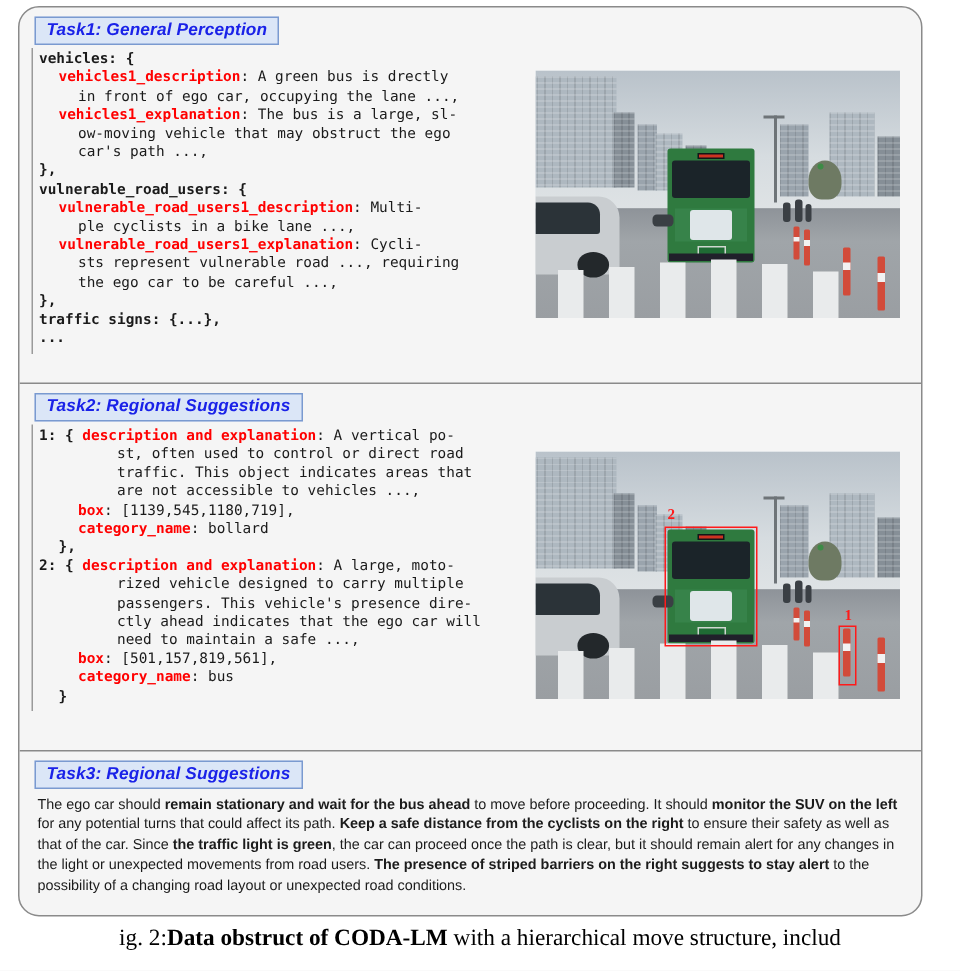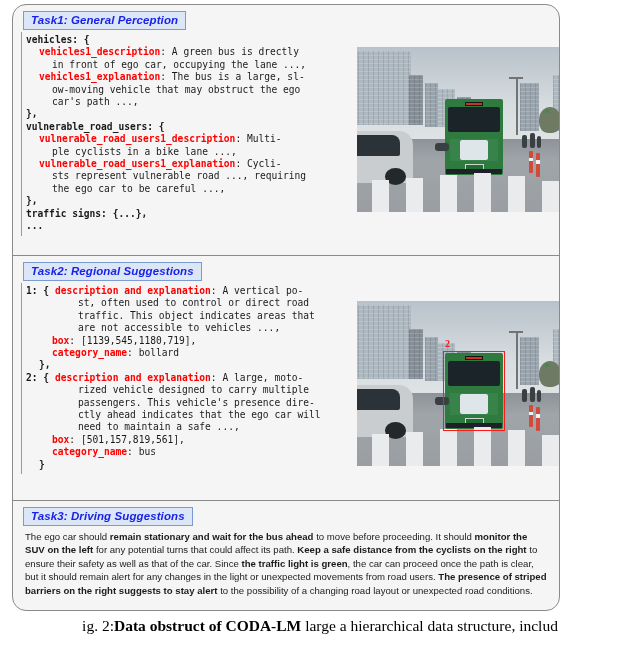--- a/index.html
+++ b/index.html
@@ -8,21 +8,21 @@
     background:#ffffff;
     font-family:"Liberation Serif", serif;
     overflow:hidden;
   }
   .page{position:relative;width:640px;height:647px;}
 
   
   .figure-frame{
     position:absolute;
     left:12px;top:4px;
-    width:548px;height:607px;
+    width:603px;height:607px;
     border:1.6px solid #8a8a8a;
     border-radius:14px;
     background:#f5f5f5;
     box-sizing:border-box;
     overflow:hidden;
   }
 
   .task-section{position:relative;box-sizing:border-box;}
   .section-divider{
     border-top:1.5px solid #8a8a8a;
@@ -303,23 +303,23 @@
           <div class="bbox" style="left:86px;top:50px;width:62px;height:80px;"></div>
           <span class="bbox-label" style="left:88px;top:38px;">2</span>
 
           <div class="bbox" style="left:202px;top:116px;width:12px;height:40px;"></div>
           <span class="bbox-label" style="left:206px;top:105px;">1</span>
         </div>
       </div>
     </div>
 
     <div class="task-section section-divider" style="height:112px;">
-      <div class="task-chip">Task3: Driving Suggestions</div>
+      <div class="task-chip">Task3: Regional Suggestions</div>
       <div class="sugg" id="task3-text"><span>The ego car should </span><b>remain stationary and wait for the bus ahead</b><span> to move before proceeding. It should </span><b>monitor the SUV on the left</b><span> for any potential turns that could affect its path. </span><b>Keep a safe distance from the cyclists on the right</b><span> to ensure their safety as well as that of the car. Since </span><b>the traffic light is green</b><span>, the car can proceed once the path is clear, but it should remain alert for any changes in the light or unexpected movements from road users. </span><b>The presence of striped barriers on the right suggests to stay alert</b><span> to the possibility of a changing road layout or unexpected road conditions.</span></div>
     </div>
 
   </div>
 
   <div class="caption">
-    <span>ig. 2:</span><b>Data obstruct of CODA-LM</b><span> large a hierarchical data structure, includ</span>
+    <span>ig. 2:</span><b>Data obstruct of CODA-LM</b><span> with a hierarchical move structure, includ</span>
   </div>
 
 </div>
 
 </body></html>

